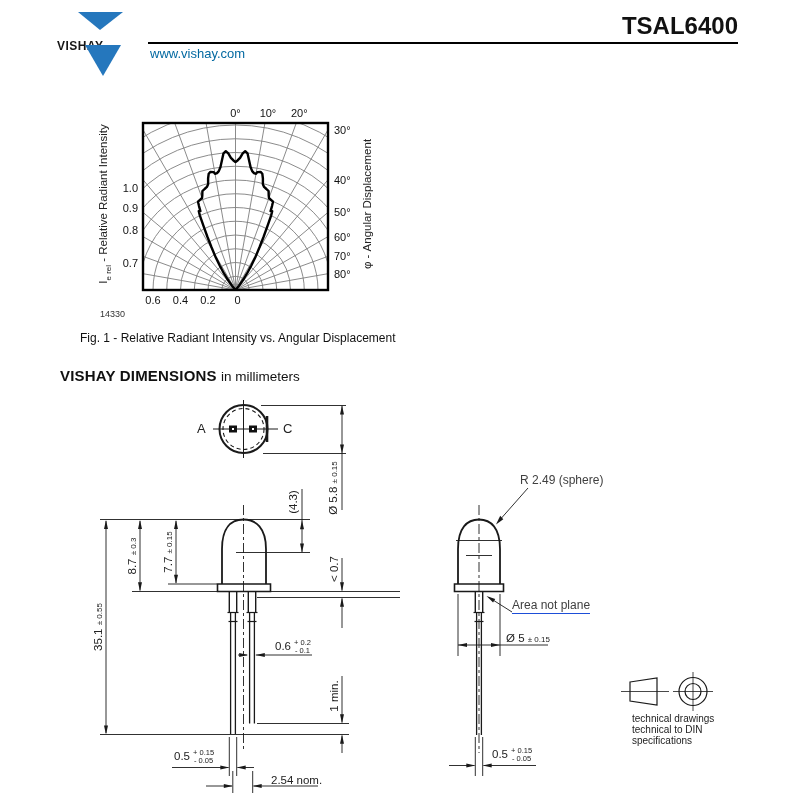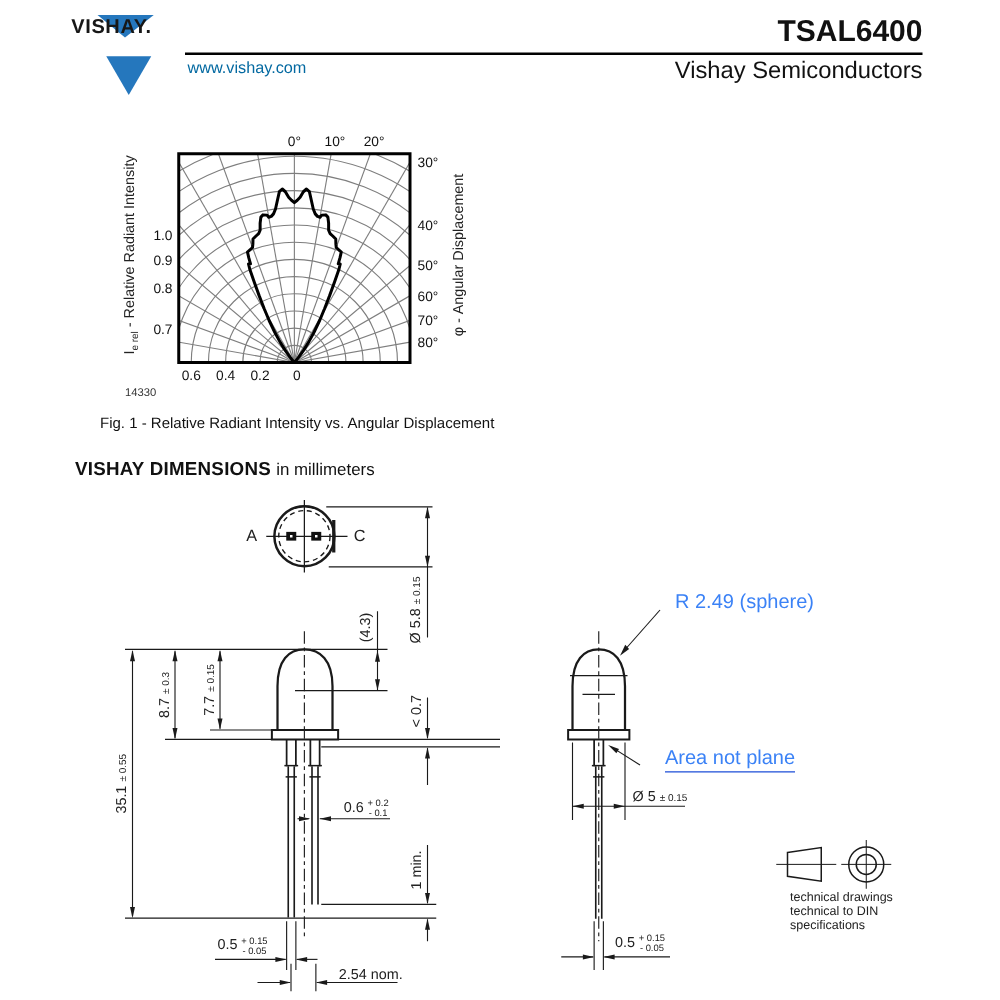--- a/index.html
+++ b/index.html
@@ -2,58 +2,57 @@
 <html><head>
 <meta charset="utf-8">
 <style>
   html,body{margin:0;padding:0;background:#fff;}
   #page{position:relative;width:800px;height:800px;background:#ffffff;overflow:hidden;
         font-family:"Liberation Sans",sans-serif;color:#111;}
   .abs{position:absolute;}
   
   #logo-tri-top{position:absolute;left:78px;top:12px;width:0;height:0;
      border-left:22px solid transparent;border-right:23px solid transparent;border-top:18px solid #2577bd;}
-  #logo-text{position:absolute;left:57px;top:13px;font-size:16px;font-weight:bold;letter-spacing:.5px;color:#171717;}
+  #logo-text{position:absolute;left:57px;top:39px;font-size:12px;font-weight:bold;letter-spacing:.5px;color:#171717;}
   #logo-tri-bot{position:absolute;left:85px;top:45px;width:0;height:0;
      border-left:18px solid transparent;border-right:18px solid transparent;border-top:31px solid #2577bd;}
   #hdr-rule{position:absolute;left:148px;top:42px;width:590px;height:2px;background:#000;}
   #hdr-url{position:absolute;left:150px;top:46px;font-size:13px;color:#0369a1;text-decoration:none;}
   #hdr-part{position:absolute;right:62px;top:12px;font-size:24px;font-weight:bold;}
   #hdr-div{position:absolute;right:62px;top:46px;font-size:19px;}
   
   .rlabel{position:absolute;white-space:nowrap;transform:translate(-50%,-50%) rotate(-90deg);}
   #yaxis-title,#phi-title{font-size:11.5px;color:#222;}
   #yaxis-title sub{font-size:8px;}
   #plot-id{position:absolute;left:100px;top:309px;font-size:9px;color:#333;text-align:right;}
   #fig-caption{position:absolute;left:80px;top:331px;font-size:12px;}
   
   #pkg-title{position:absolute;left:60px;top:367px;font-size:15px;}
   #pkg-title b{font-weight:bold;letter-spacing:.2px;}
   #pkg-title span.sub{font-weight:normal;font-size:13.5px;}
   .dim{font-size:11.5px;color:#222;white-space:nowrap;}
   .dim .tol{font-size:8px;}
   .stack{display:inline-block;vertical-align:middle;font-size:7.5px;line-height:7.5px;margin-left:3px;text-align:center;}
   .pin-label{font-size:13px;color:#222;}
-  .note{font-size:16px;color:#3b82f6;white-space:nowrap;margin-left:20px;}
+  .note{font-size:12px;color:#404040;white-space:nowrap;}
   .underlined{border-bottom:1px solid #1d4ed8;padding-bottom:1px;}
   #din-note{position:absolute;left:632px;top:713px;font-size:10px;line-height:11px;color:#222;}
   svg text{font-family:"Liberation Sans",sans-serif;}
 </style>
 </head>
 <body>
 
 <div id="page">
 
   <div id="logo-tri-top"></div>
   <div id="logo-text">VISHAY.</div>
   <div id="logo-tri-bot"></div>
   <div id="hdr-rule"></div>
   <a id="hdr-url" href="#">www.vishay.com</a>
   <div id="hdr-part">TSAL6400</div>
-  <div id="hdr-div">Vishay Semiconductors</div>
 
   <svg id="polar-svg" class="abs" style="left:80px;top:95px;" width="310" height="235">
       <defs>
         <clipPath id="fclip">
           <rect x="63" y="28" width="185" height="167"></rect>
         </clipPath>
       </defs>
       <g clip-path="url(#fclip)" stroke="#7e7e7e" stroke-width="0.9" fill="none">
         <circle cx="155.5" cy="195" r="13.75"></circle>
         <circle cx="155.5" cy="195" r="27.5"></circle>

